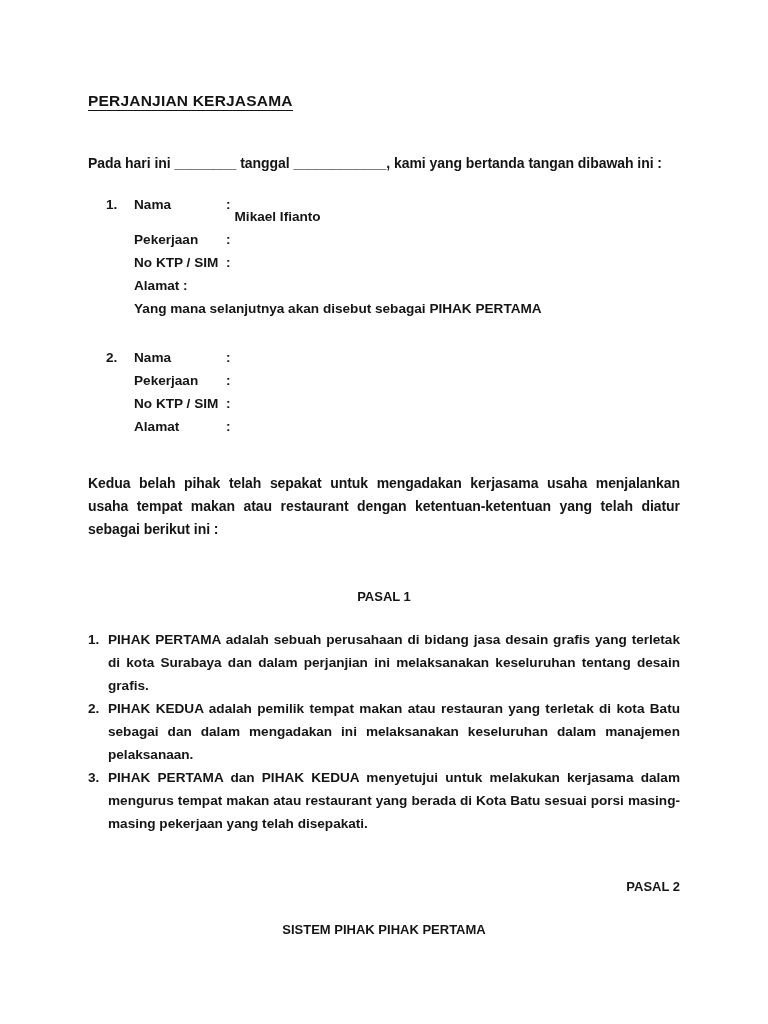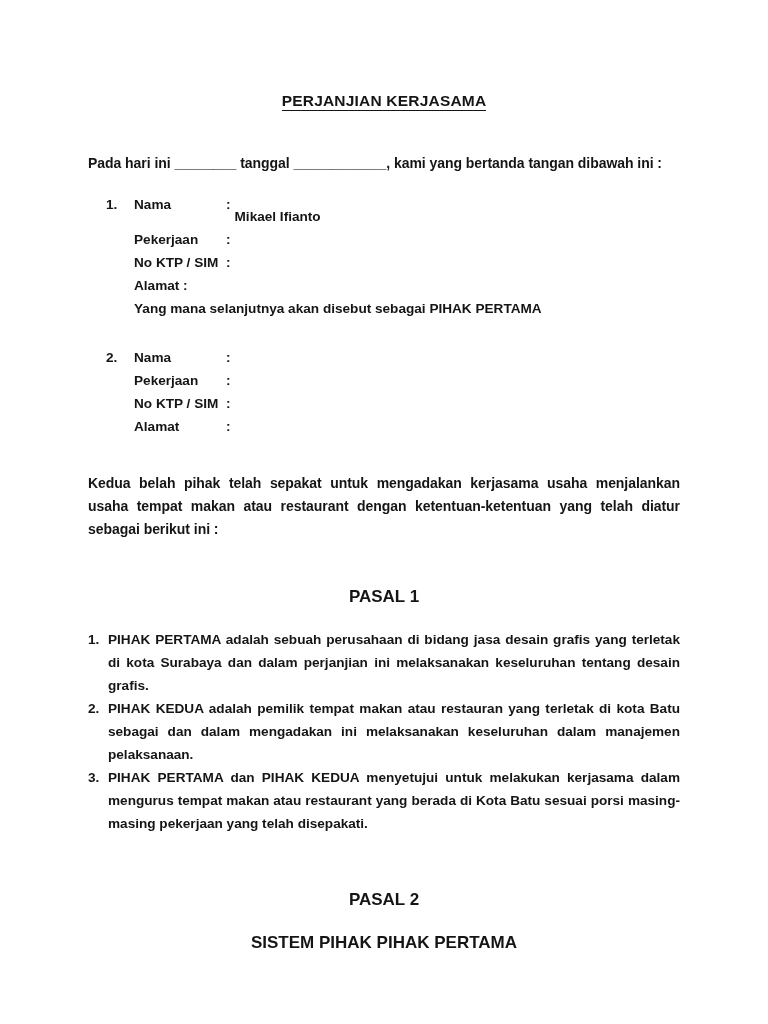--- a/index.html
+++ b/index.html
@@ -20,21 +20,21 @@
   .content {
     position: absolute;
     left: 88px;
     top: 0;
     width: 592px;
   }
 
   
   .doc-title {
     margin-top: 92px;
-    text-align: center;
+    text-align: left;
     font-size: 15.5px;
     font-weight: bold;
     letter-spacing: 0.2px;
   }
   .doc-title span {
     border-bottom: 1.6px solid #151515;
     padding-bottom: 1px;
   }
 
   
@@ -89,26 +89,26 @@
     white-space: pre;
   }
   .party-footer {
     white-space: normal;
   }
 
   
   .section-head {
     text-align: center;
     font-weight: bold;
-    font-size: 17px;
+    font-size: 13px;
     line-height: 23px;
   }
   .pasal-1-label { margin-top: 44px; }
   .pasal-1-sub   { margin-top: 20px; }
-  .pasal-2-label { margin-top: 53px; }
+  .pasal-2-label { margin-top: 40px; text-align: right; }
   .pasal-2-sub   { margin-top: 20px; }
 
   
   .num-list {
     margin-top: 20px;
     font-size: 13.6px;
     font-weight: bold;
     line-height: 23px;
   }
   .num-item {

